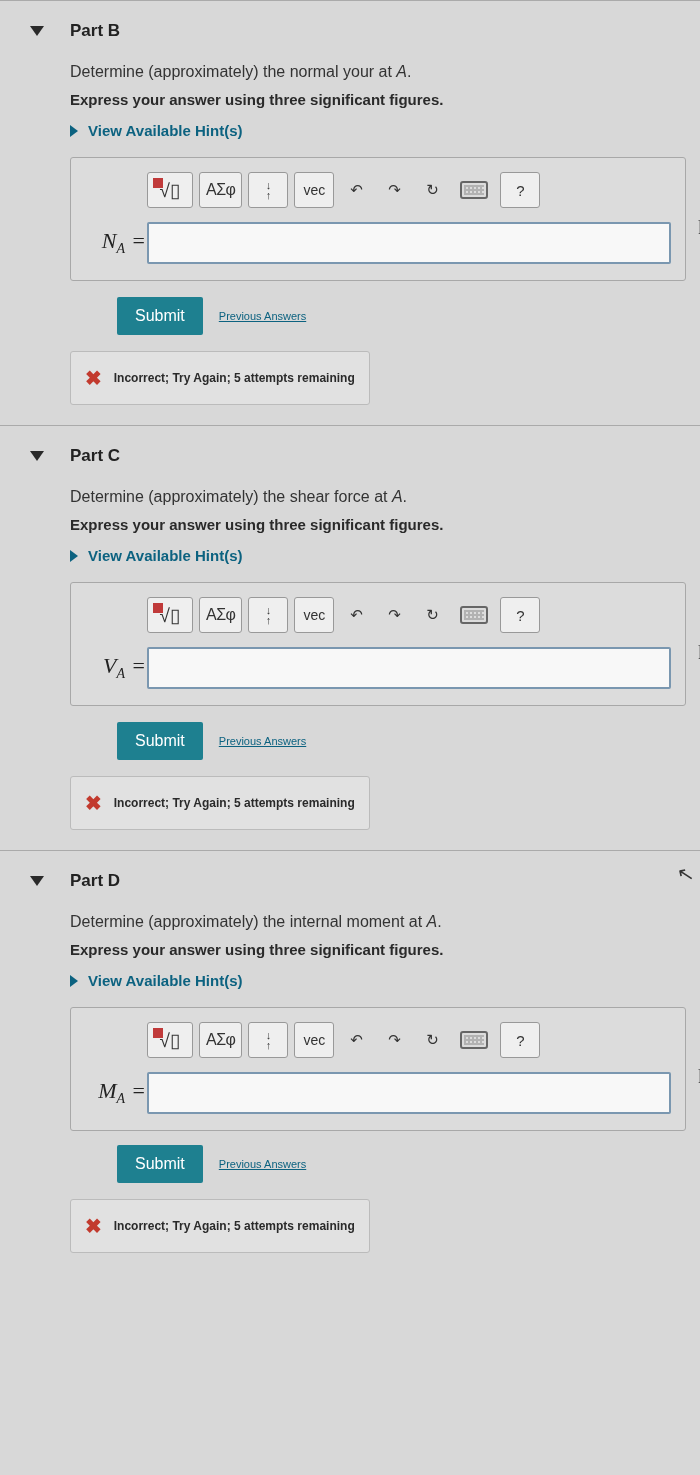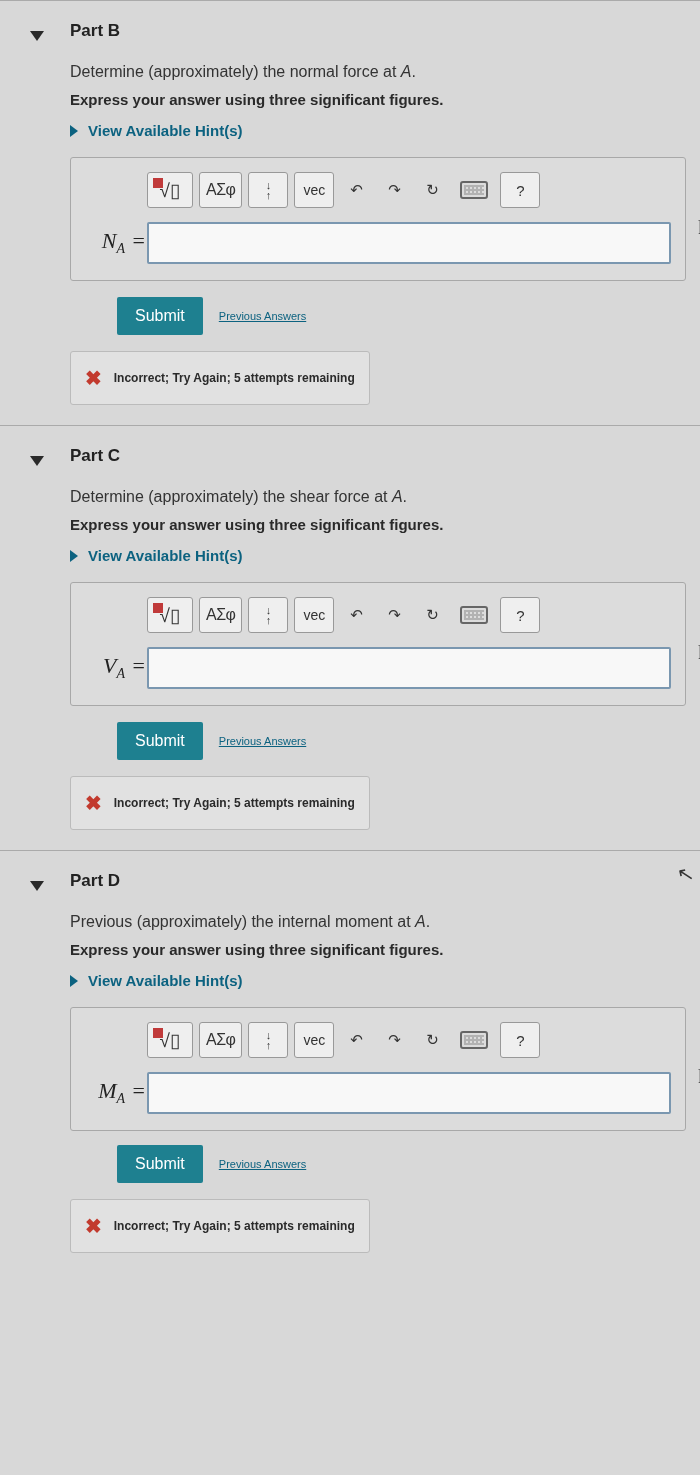--- a/index.html
+++ b/index.html
@@ -10,21 +10,21 @@
     height: 1475px;
     overflow: hidden;
     color: #333;
   }
   .part {
     border-top: 1px solid #aaa;
     padding-bottom: 12px;
   }
   .part-header {
     display: flex;
-    align-items: flex-end;
+    align-items: center;
     padding: 20px 10px 14px 30px;
   }
   .caret-down {
     width: 0; height: 0;
     border-left: 7px solid transparent;
     border-right: 7px solid transparent;
     border-top: 10px solid #2a2a2a;
     margin-right: 26px;
   }
   .caret-right-sm {
@@ -235,21 +235,21 @@
 </head>
 <body>
 
 <div class="part">
   <div class="part-header">
     <div class="caret-down"></div>
     <div class="part-title">Part B</div>
   </div>
   <div class="part-body">
     <p class="prompt">
-      <span>Determine (approximately) the normal force at </span><span class="ital">A</span><span>.</span>
+      <span>Determine (approximately) the normal your at </span><span class="ital">A</span><span>.</span>
     </p>
     <p class="sub-instr">Express your answer using three significant figures.</p>
     <div class="hints-row">
       <div class="caret-right-sm"></div>
       <span class="hints-link">View Available Hint(s)</span>
     </div>
 
     <div class="answer-wrap">
       <div class="answer-box" style="flex:1">
         <div class="toolbar">
@@ -370,21 +370,21 @@
   <span class="cursor-icon">↖</span>
 </div>
 
 <div class="part">
   <div class="part-header">
     <div class="caret-down"></div>
     <div class="part-title">Part D</div>
   </div>
   <div class="part-body last">
     <p class="prompt">
-      <span>Previous (approximately) the internal moment at </span><span class="ital">A</span><span>.</span>
+      <span>Determine (approximately) the internal moment at </span><span class="ital">A</span><span>.</span>
     </p>
     <p class="sub-instr">Express your answer using three significant figures.</p>
     <div class="hints-row">
       <div class="caret-right-sm"></div>
       <span class="hints-link">View Available Hint(s)</span>
     </div>
 
     <div class="answer-wrap">
       <div class="answer-box" style="flex:1">
         <div class="toolbar">

